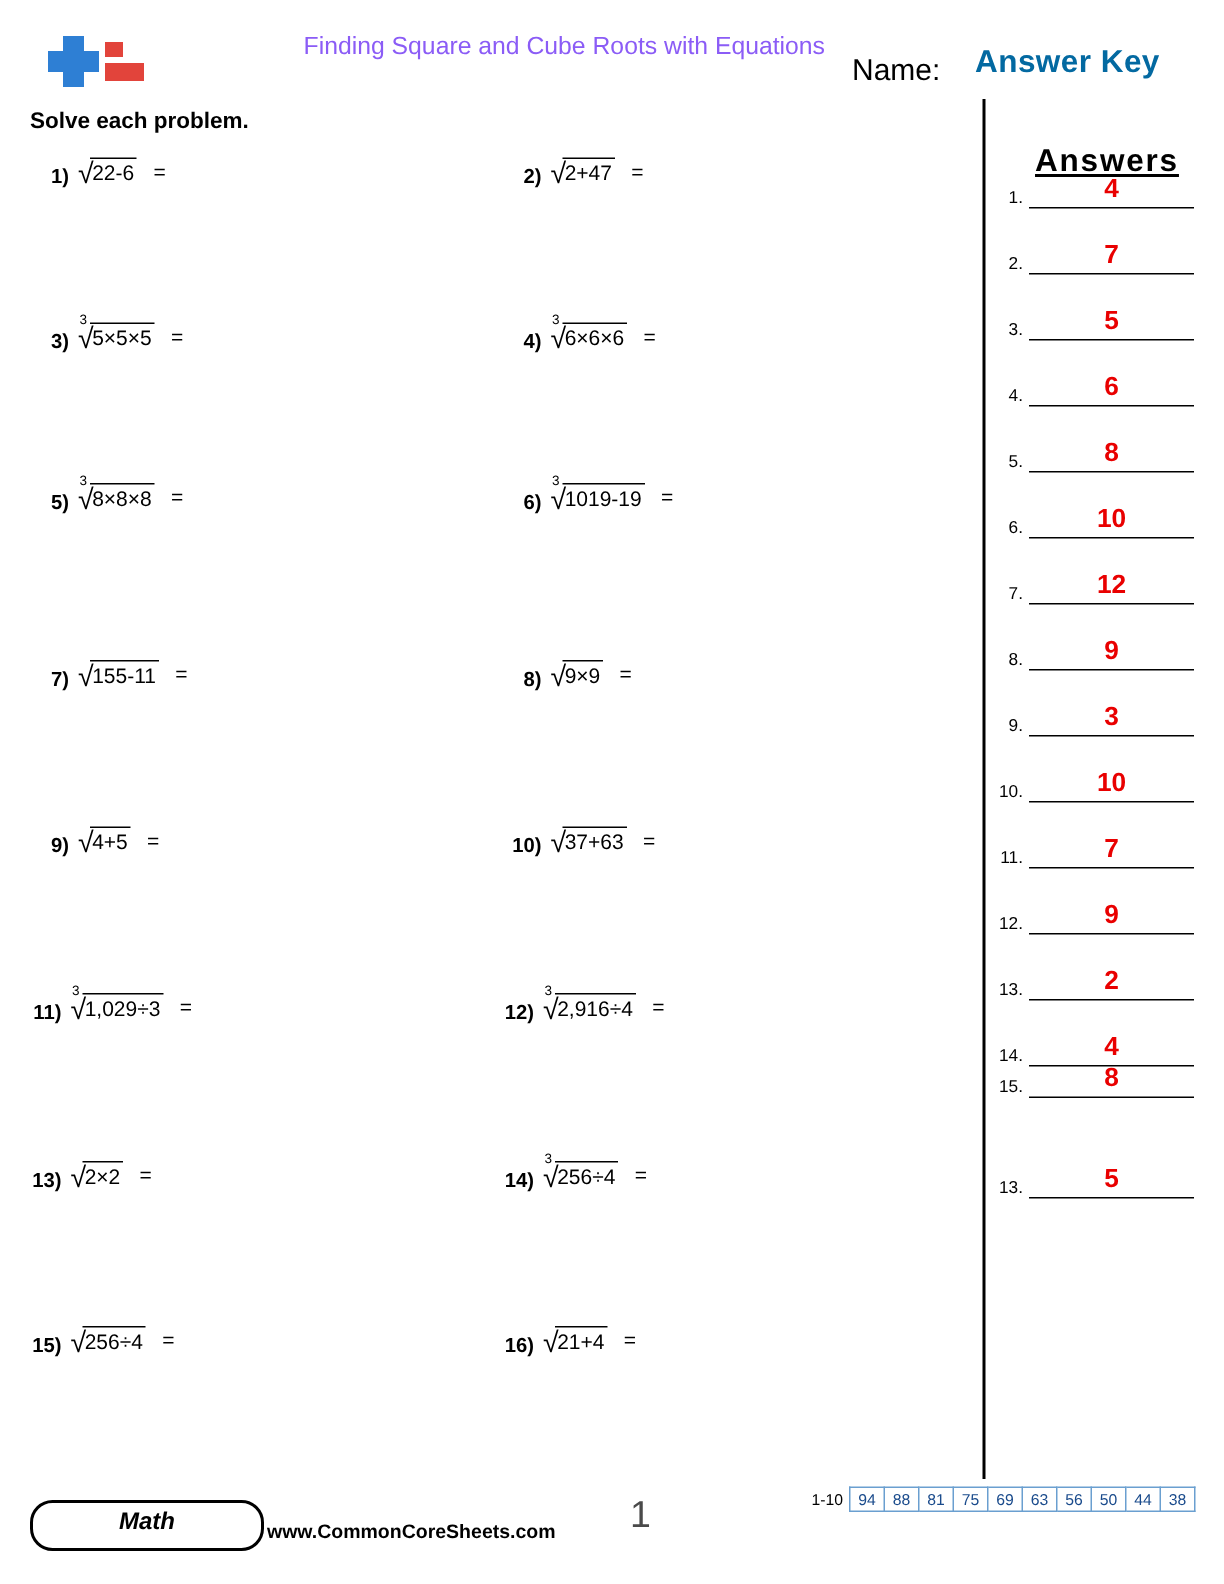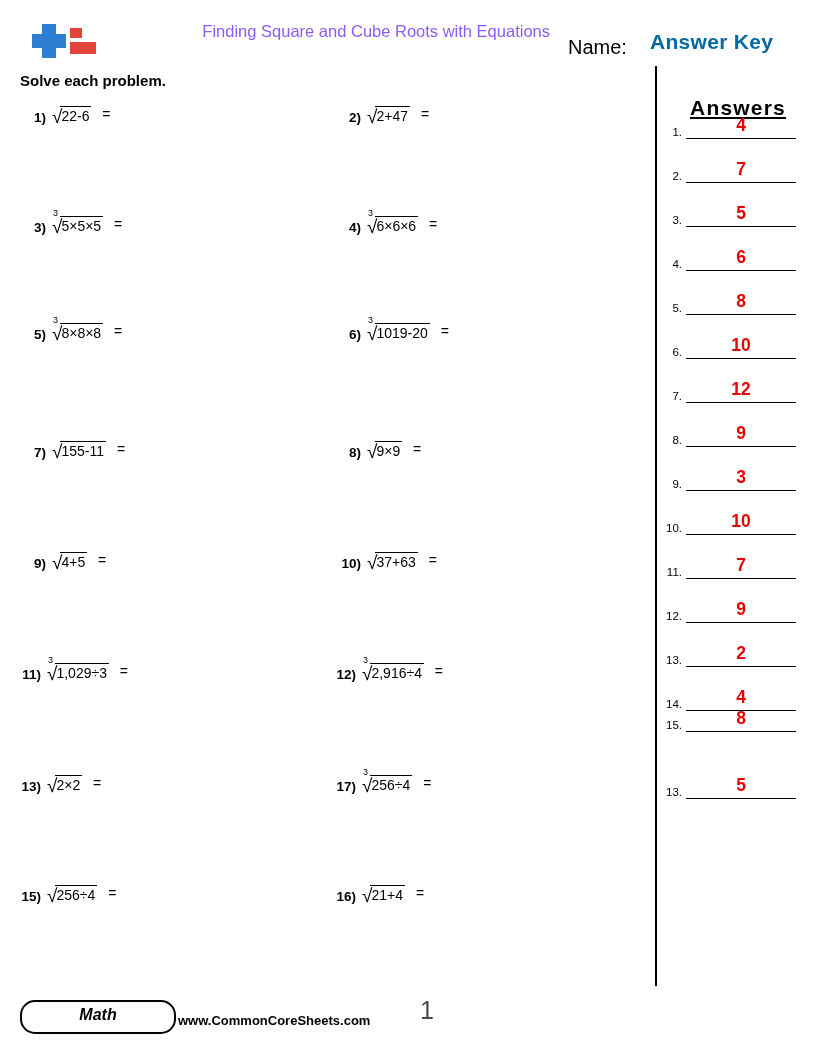--- a/index.html
+++ b/index.html
@@ -322,21 +322,21 @@
         <span class="idx">3</span><span class="sign">√</span><span class="rad">8×8×8</span>
       </span>
       <span class="eq">=</span>
     </span>
   </div>
 
   <div class="prob" style="left:335px; top:227px;">
     <span class="num">6)</span>
     <span class="expr">
       <span class="radical">
-        <span class="idx">3</span><span class="sign">√</span><span class="rad">1019-20</span>
+        <span class="idx">3</span><span class="sign">√</span><span class="rad">1019-19</span>
       </span>
       <span class="eq">=</span>
     </span>
   </div>
 
   <div class="prob" style="left:20px; top:345px;">
     <span class="num">7)</span>
     <span class="expr">
       <span class="radical">
         <span class="idx"></span><span class="sign">√</span><span class="rad">155-11</span>
@@ -399,21 +399,21 @@
     <span class="num">13)</span>
     <span class="expr">
       <span class="radical">
         <span class="idx"></span><span class="sign">√</span><span class="rad">2×2</span>
       </span>
       <span class="eq">=</span>
     </span>
   </div>
 
   <div class="prob" style="left:330px; top:679px;">
-    <span class="num">17)</span>
+    <span class="num">14)</span>
     <span class="expr">
       <span class="radical">
         <span class="idx">3</span><span class="sign">√</span><span class="rad">256÷4</span>
       </span>
       <span class="eq">=</span>
     </span>
   </div>
 
   <div class="prob" style="left:15px; top:789px;">
     <span class="num">15)</span>
@@ -522,15 +522,28 @@
 
 <div class="footer-pill">
   <span>Math</span>
 </div>
 <div class="footer-url">www.CommonCoreSheets.com</div>
 <div class="page-num">1</div>
 
 <div class="score">
   <table>
     <tbody>
+        <tr>
+      <td class="lbl">1-10</td>
+      <td>94</td>
+      <td>88</td>
+      <td>81</td>
+      <td>75</td>
+      <td>69</td>
+      <td>63</td>
+      <td>56</td>
+      <td>50</td>
+      <td>44</td>
+      <td>38</td>
+    </tr>
   </tbody>
     </table>
 </div>
 
 </body></html>

